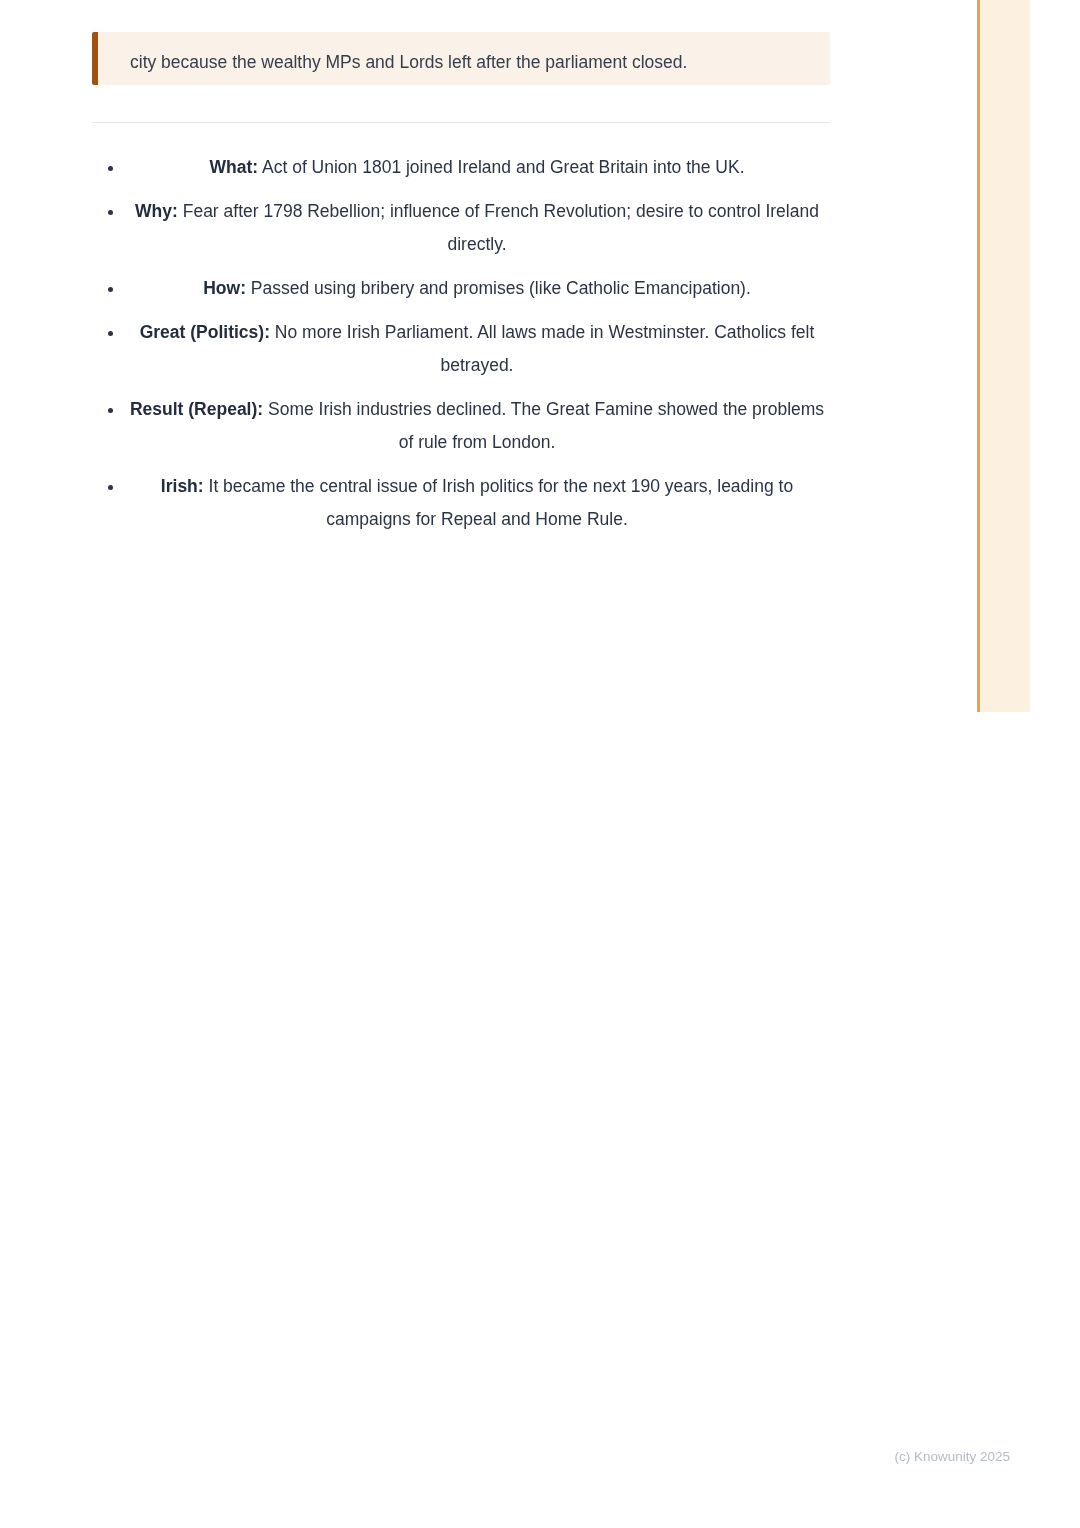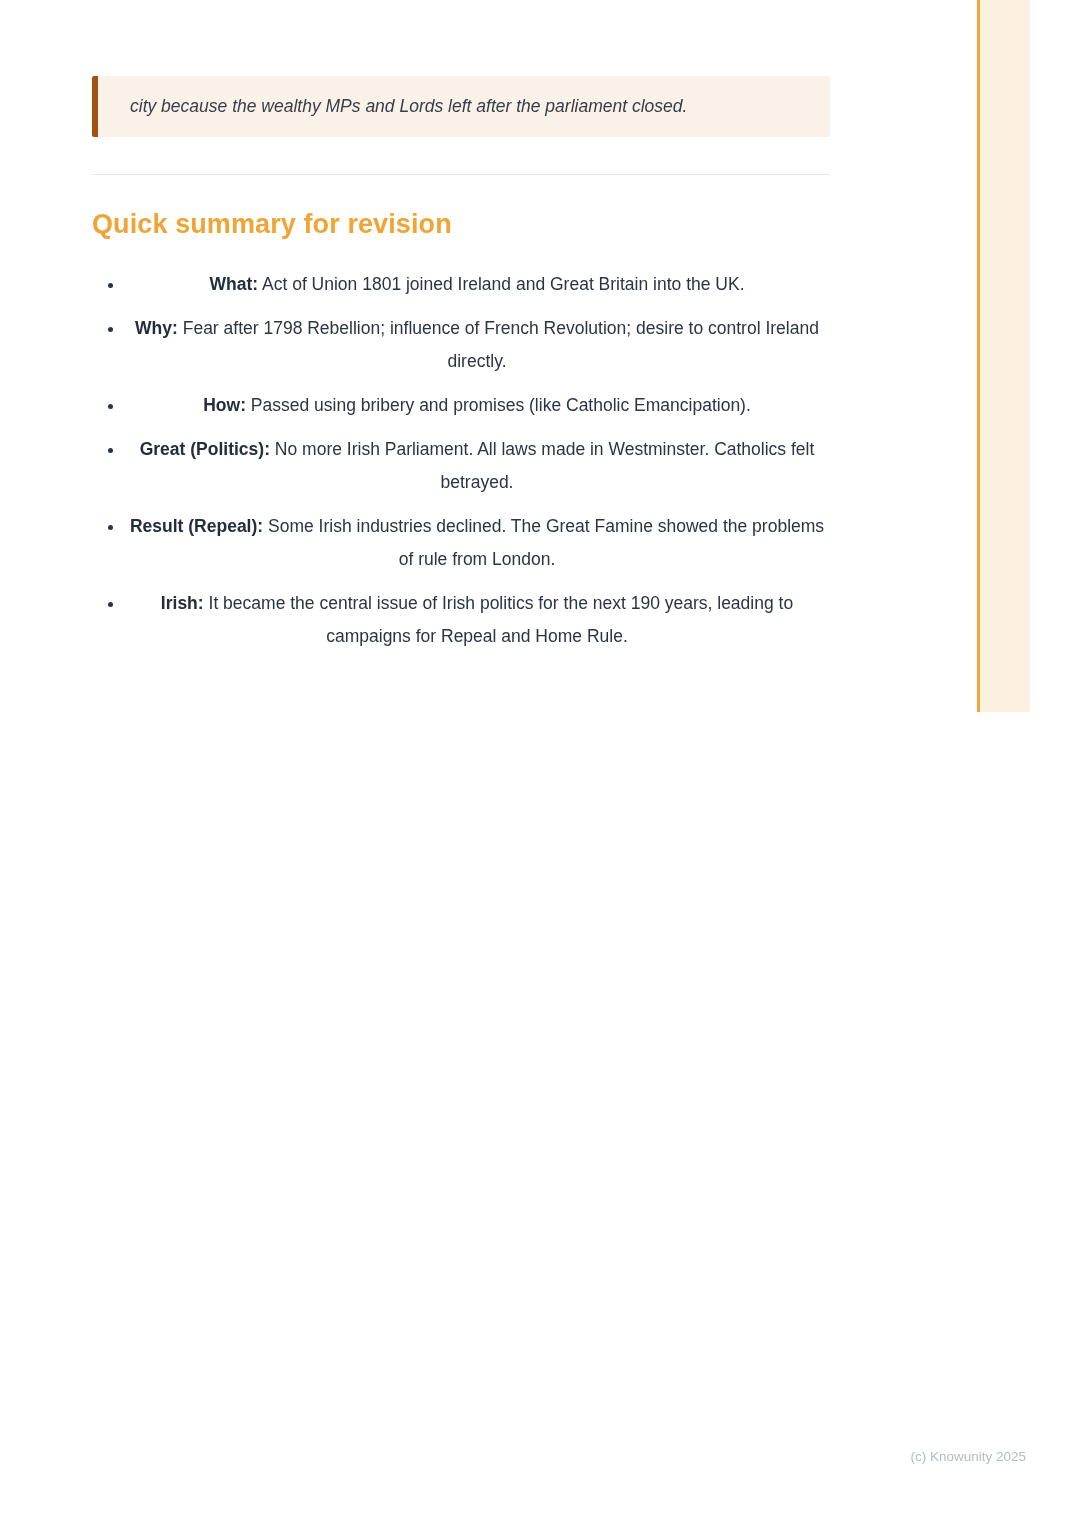--- a/index.html
+++ b/index.html
@@ -25,30 +25,29 @@
     background: #fcf1e1;
     border-left: 3px solid #f0a53c;
   }
   .content {
     position: absolute;
     top: 0;
     left: 92px;
     width: 738px;
   }
   .callout {
-    margin-top: 76px;
+    margin-top: 32px;
     background: #faf1e8;
     border-left: 6px solid #a4500f;
     border-radius: 2px;
-    padding: 14px 36px 14px 32px;
+    padding: 14px 36px 6px 32px;
     font-size: 17.5px;
     line-height: 33px;
     color: #353e4a;
     text-align: justify;
-    font-style: italic;
   }
   .divider {
     margin-top: 37px;
     border: none;
     border-top: 1px solid #e3e6eb;
     height: 0;
   }
   .section-title {
     margin-top: 34px;
     font-size: 27px;
@@ -71,42 +70,41 @@
   ul.summary-list li::marker {
     color: #2b3445;
     font-size: 15px;
   }
   .item-label {
     font-weight: 700;
     color: #232d3e;
   }
   .copyright {
     position: absolute;
-    right: 54px;
+    right: 70px;
     bottom: 64px;
     font-size: 13.5px;
     color: #b4bbc6;
   }
 </style>
 </head>
 <body>
 
 <div class="page">
 
   <div class="edge-band"></div>
 
   <div class="content">
 
     <div class="callout">
       <span>city because the wealthy MPs and Lords left after the parliament closed.</span>
     </div>
 
     <hr class="divider">
 
-    <h1 class="section-title">Quick summary for revision</h1>
 
     <ul class="summary-list">
       <li>
         <span class="item-label">What:</span>
         <span>Act of Union 1801 joined Ireland and Great Britain into the UK.</span>
       </li>
       <li>
         <span class="item-label">Why:</span>
         <span>Fear after 1798 Rebellion; influence of French Revolution; desire to control Ireland directly.</span>
       </li>

